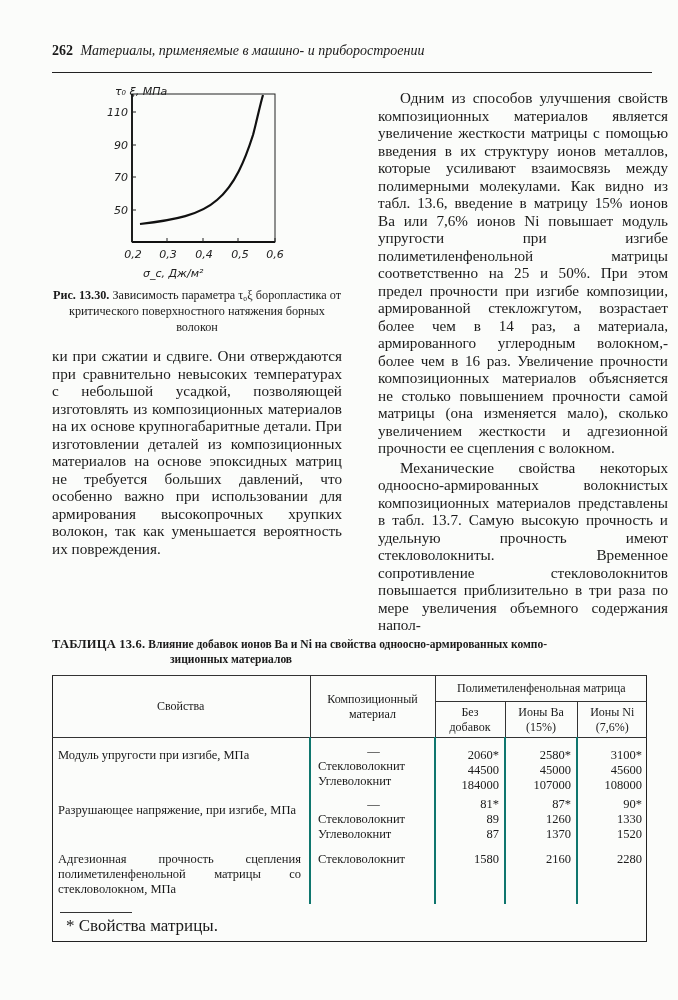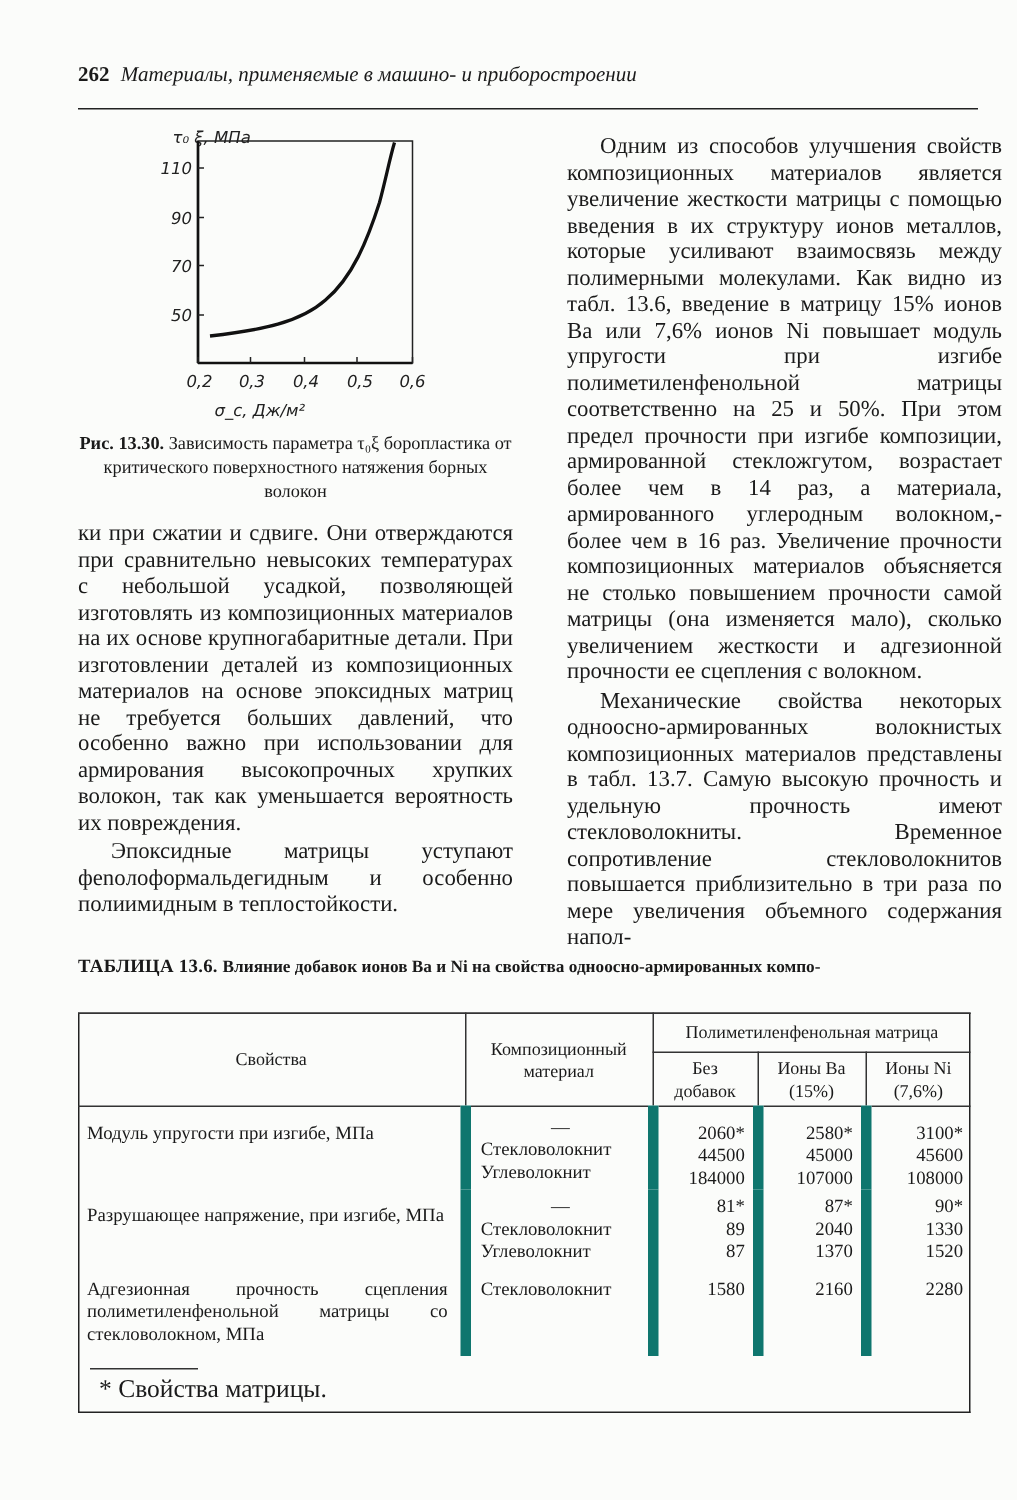--- a/index.html
+++ b/index.html
@@ -45,21 +45,21 @@
   }
   table.data {
     position: absolute; left: 52px; top: 675px; width: 595px;
     border-collapse: collapse; font-size: 12.5px; line-height: 15px;
   }
   table.data th {
     font-weight: normal; text-align: center; vertical-align: middle;
     border: 1px solid #333; padding: 2px 4px; font-size: 12px;
   }
   table.data td {
-    vertical-align: top; border-left: 1px solid #333; border-right: 7px solid #0f766e;
+    vertical-align: top; border-left: 1px solid #333; border-right: 2px solid #0f766e;
     padding: 0 5px;
   }
   table.data td.prop { text-align: justify; padding-left: 6px; padding-right: 8px; }
   table.data td.mat { text-align: left; padding-left: 7px; }
   table.data td.num { text-align: right; }
   .cell-lines span { display: block; }
   .cell-lines span.c { text-align: center; }
   .footnote-rule {
     position: absolute; left: 60px; top: 912px; width: 72px; border-top: 1px solid #333;
   }
@@ -113,31 +113,31 @@
   <path d="M 45 144 C 80 140, 105 135, 122 120 C 140 105, 150 80, 158 55 C 162 40, 165 25, 168 15" fill="none" stroke="#111" stroke-width="2.2"></path>
 </svg>
 
 <div class="caption">
   <b>Рис. 13.30.</b>
   <span>Зависимость параметра τ₀ξ боропластика от критического поверхностного натяжения борных волокон</span>
 </div>
 
 <div class="col col-left">
   <p>ки при сжатии и сдвиге. Они отверждаются при сравнительно невысоких температурах с небольшой усадкой, позволяющей изготовлять из композиционных материалов на их основе крупногабаритные детали. При изготовлении деталей из композиционных материалов на основе эпоксидных матриц не требуется больших давлений, что особенно важно при использовании для армирования высокопрочных хрупких волокон, так как уменьшается вероятность их повреждения.</p>
-  <p class="indent" style="margin-top:2px">Эпоксидные матрицы уступают фenoлоформальдегидным и особенно полиимидным в теплостойкости.</p>
 </div>
 
 <div class="col col-right">
   <p class="indent">Одним из способов улучшения свойств композиционных материалов является увеличение жесткости матрицы с помощью введения в их структуру ионов металлов, которые усиливают взаимосвязь между полимерными молекулами. Как видно из табл. 13.6, введение в матрицу 15% ионов Ba или 7,6% ионов Ni повышает модуль упругости при изгибе полиметиленфенольной матрицы соответственно на 25 и 50%. При этом предел прочности при изгибе композиции, армированной стекложгутом, возрастает более чем в 14 раз, а материала, армированного углеродным волокном,- более чем в 16 раз. Увеличение прочности композиционных материалов объясняется не столько повышением прочности самой матрицы (она изменяется мало), сколько увеличением жесткости и адгезионной прочности ее сцепления с волокном.</p>
   <p class="indent" style="margin-top:2px">Механические свойства некоторых одноосно-армированных волокнистых композиционных материалов представлены в табл. 13.7. Самую высокую прочность и удельную прочность имеют стекловолокниты. Временное сопротивление стекловолокнитов повышается приблизительно в три раза по мере увеличения объемного содержания напол-</p>
 </div>
 
 <div class="table-title">
   <span class="tlabel">ТАБЛИЦА 13.6.</span>
   <span class="tdesc">Влияние добавок ионов Ba и Ni на свойства одноосно-армированных компо-</span>
+  <span class="tdesc2">зиционных материалов</span>
 </div>
 
 <div class="tbl-frame"></div>
 
 <table class="data">
   <colgroup>
     <col style="width:258px">
       <col style="width:125px">
       <col style="width:70px">
       <col style="width:72px">
@@ -186,21 +186,21 @@
         <span>Стекловолокнит</span>
         <span>Углеволокнит</span>
       </td>
       <td class="num cell-lines" style="padding-top:4px">
         <span>81*</span>
           <span>89</span>
           <span>87</span>
       </td>
       <td class="num cell-lines" style="padding-top:4px">
         <span>87*</span>
-          <span>2040</span>
+          <span>1260</span>
           <span>1370</span>
       </td>
       <td class="num cell-lines" style="padding-top:4px;border-right:none">
         <span>90*</span>
           <span>1330</span>
           <span>1520</span>
       </td>
     </tr>
     <tr style="height:62px">
       <td class="prop" style="border-left:none;padding-top:10px">Адгезионная прочность сцепления полиметиленфенольной матрицы со стекловолокном, МПа</td>

